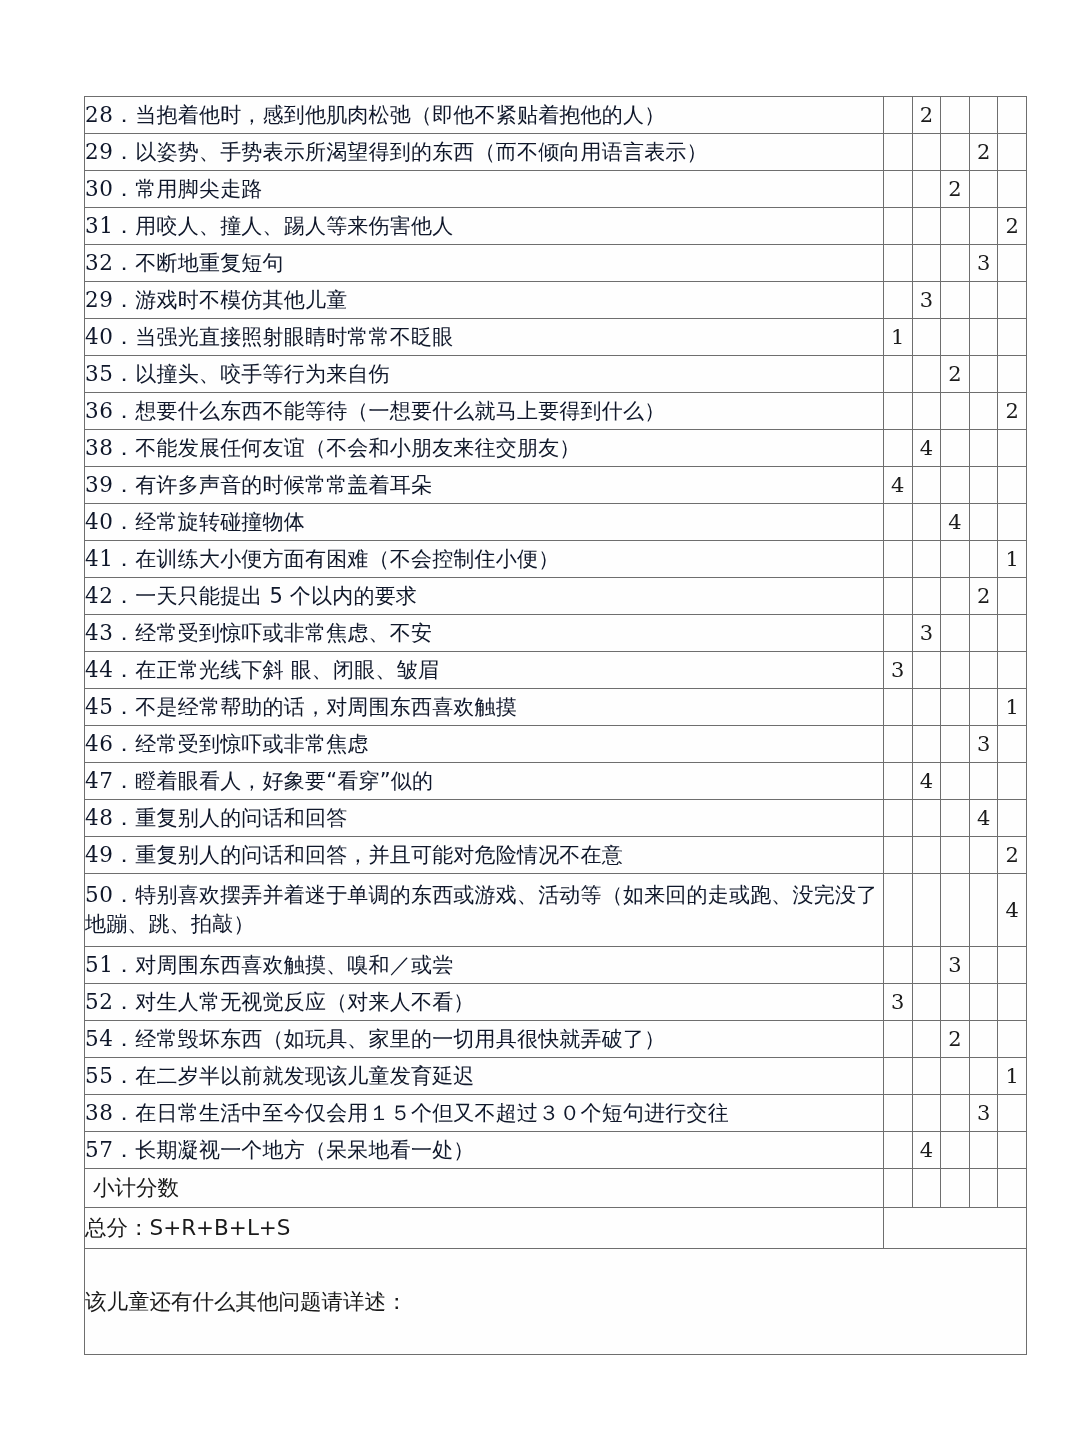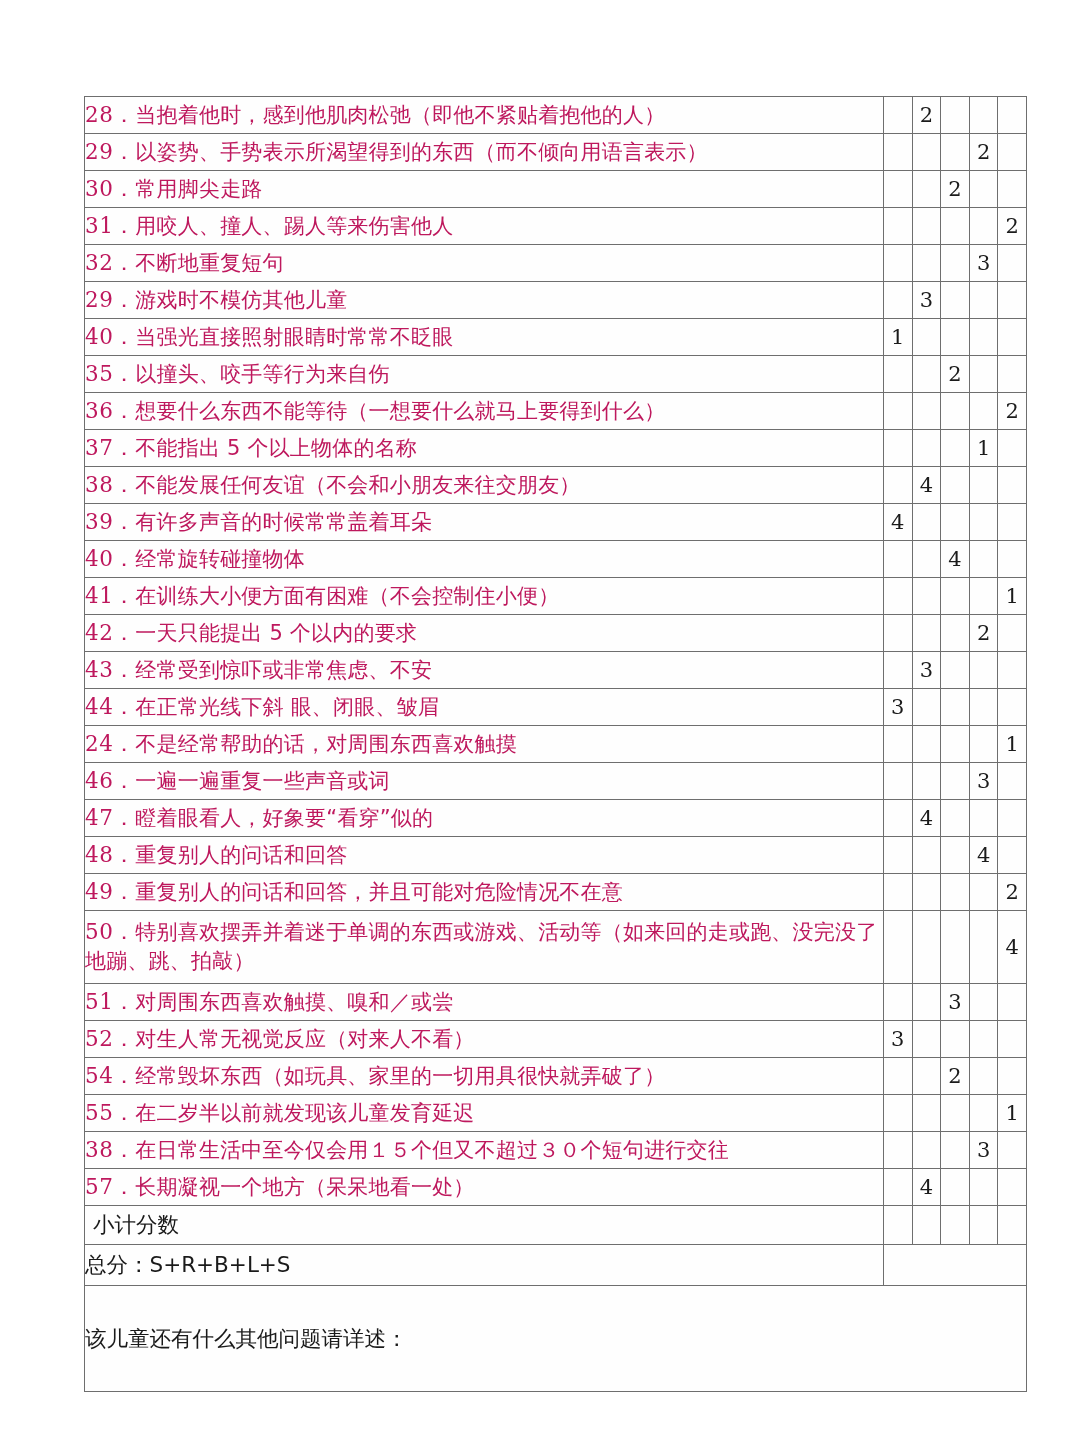--- a/index.html
+++ b/index.html
@@ -32,21 +32,21 @@
     vertical-align: middle;
     background: #fefefe;
   }
   td.qcell {
     width: 798px;
     padding: 2px 0 4px 6px;
     font-size: 21.5px;
     line-height: 1.33;
     letter-spacing: 0.2px;
     white-space: normal;
-    color: #be185d;
+    color: #0f172a;
     margin-left: 29px;
   }
   td.qcell .num {
     font-family: "DejaVu Serif", "Liberation Serif", serif;
     letter-spacing: 0.5px;
   }
   td.qcell .txt {
     font-family: "DejaVu Sans", "Liberation Sans", sans-serif;
     font-size: 21px;
   }
@@ -156,93 +156,85 @@
         </tr>
         <tr class="r-normal">
           <td class="qcell"><span class="num">36．</span><span class="txt">想要什么东西不能等待（一想要什么就马上要得到什么）</span></td>
           <td class="scell"></td>
           <td class="scell"></td>
           <td class="scell"></td>
           <td class="scell"></td>
           <td class="scell">2</td>
         </tr>
         <tr class="r-normal">
-          <td class="qcell"><span class="num">37．</span><span class="txt">不能指出 5 个以上物体的名称</span></td>
+          <td class="qcell"><span class="num">38．</span><span class="txt">不能发展任何友谊（不会和小朋友来往交朋友）</span></td>
+          <td class="scell"></td>
+          <td class="scell">4</td>
+          <td class="scell"></td>
+          <td class="scell"></td>
+          <td class="scell"></td>
+        </tr>
+        <tr class="r-normal">
+          <td class="qcell"><span class="num">39．</span><span class="txt">有许多声音的时候常常盖着耳朵</span></td>
+          <td class="scell">4</td>
+          <td class="scell"></td>
+          <td class="scell"></td>
+          <td class="scell"></td>
+          <td class="scell"></td>
+        </tr>
+        <tr class="r-normal">
+          <td class="qcell"><span class="num">40．</span><span class="txt">经常旋转碰撞物体</span></td>
+          <td class="scell"></td>
+          <td class="scell"></td>
+          <td class="scell">4</td>
+          <td class="scell"></td>
+          <td class="scell"></td>
+        </tr>
+        <tr class="r-normal">
+          <td class="qcell"><span class="num">41．</span><span class="txt">在训练大小便方面有困难（不会控制住小便）</span></td>
+          <td class="scell"></td>
           <td class="scell"></td>
           <td class="scell"></td>
           <td class="scell"></td>
           <td class="scell">1</td>
-          <td class="scell"></td>
-        </tr>
-        <tr class="r-normal">
-          <td class="qcell"><span class="num">38．</span><span class="txt">不能发展任何友谊（不会和小朋友来往交朋友）</span></td>
-          <td class="scell"></td>
-          <td class="scell">4</td>
-          <td class="scell"></td>
-          <td class="scell"></td>
-          <td class="scell"></td>
-        </tr>
-        <tr class="r-normal">
-          <td class="qcell"><span class="num">39．</span><span class="txt">有许多声音的时候常常盖着耳朵</span></td>
-          <td class="scell">4</td>
-          <td class="scell"></td>
-          <td class="scell"></td>
-          <td class="scell"></td>
-          <td class="scell"></td>
-        </tr>
-        <tr class="r-normal">
-          <td class="qcell"><span class="num">40．</span><span class="txt">经常旋转碰撞物体</span></td>
-          <td class="scell"></td>
-          <td class="scell"></td>
-          <td class="scell">4</td>
-          <td class="scell"></td>
-          <td class="scell"></td>
-        </tr>
-        <tr class="r-normal">
-          <td class="qcell"><span class="num">41．</span><span class="txt">在训练大小便方面有困难（不会控制住小便）</span></td>
+        </tr>
+        <tr class="r-normal">
+          <td class="qcell"><span class="num">42．</span><span class="txt">一天只能提出 5 个以内的要求</span></td>
+          <td class="scell"></td>
+          <td class="scell"></td>
+          <td class="scell"></td>
+          <td class="scell">2</td>
+          <td class="scell"></td>
+        </tr>
+        <tr class="r-normal">
+          <td class="qcell"><span class="num">43．</span><span class="txt">经常受到惊吓或非常焦虑、不安</span></td>
+          <td class="scell"></td>
+          <td class="scell">3</td>
+          <td class="scell"></td>
+          <td class="scell"></td>
+          <td class="scell"></td>
+        </tr>
+        <tr class="r-normal">
+          <td class="qcell"><span class="num">44．</span><span class="txt">在正常光线下斜 眼、闭眼、皱眉</span></td>
+          <td class="scell">3</td>
+          <td class="scell"></td>
+          <td class="scell"></td>
+          <td class="scell"></td>
+          <td class="scell"></td>
+        </tr>
+        <tr class="r-normal">
+          <td class="qcell"><span class="num">45．</span><span class="txt">不是经常帮助的话，对周围东西喜欢触摸</span></td>
           <td class="scell"></td>
           <td class="scell"></td>
           <td class="scell"></td>
           <td class="scell"></td>
           <td class="scell">1</td>
         </tr>
         <tr class="r-normal">
-          <td class="qcell"><span class="num">42．</span><span class="txt">一天只能提出 5 个以内的要求</span></td>
-          <td class="scell"></td>
-          <td class="scell"></td>
-          <td class="scell"></td>
-          <td class="scell">2</td>
-          <td class="scell"></td>
-        </tr>
-        <tr class="r-normal">
-          <td class="qcell"><span class="num">43．</span><span class="txt">经常受到惊吓或非常焦虑、不安</span></td>
-          <td class="scell"></td>
-          <td class="scell">3</td>
-          <td class="scell"></td>
-          <td class="scell"></td>
-          <td class="scell"></td>
-        </tr>
-        <tr class="r-normal">
-          <td class="qcell"><span class="num">44．</span><span class="txt">在正常光线下斜 眼、闭眼、皱眉</span></td>
-          <td class="scell">3</td>
-          <td class="scell"></td>
-          <td class="scell"></td>
-          <td class="scell"></td>
-          <td class="scell"></td>
-        </tr>
-        <tr class="r-normal">
-          <td class="qcell"><span class="num">24．</span><span class="txt">不是经常帮助的话，对周围东西喜欢触摸</span></td>
-          <td class="scell"></td>
-          <td class="scell"></td>
-          <td class="scell"></td>
-          <td class="scell"></td>
-          <td class="scell">1</td>
-        </tr>
-        <tr class="r-normal">
-          <td class="qcell"><span class="num">46．</span><span class="txt">一遍一遍重复一些声音或词</span></td>
+          <td class="qcell"><span class="num">46．</span><span class="txt">经常受到惊吓或非常焦虑</span></td>
           <td class="scell"></td>
           <td class="scell"></td>
           <td class="scell"></td>
           <td class="scell">3</td>
           <td class="scell"></td>
         </tr>
         <tr class="r-normal">
           <td class="qcell"><span class="num">47．</span><span class="txt">瞪着眼看人，好象要“看穿”似的</span></td>
           <td class="scell"></td>
           <td class="scell">4</td>

